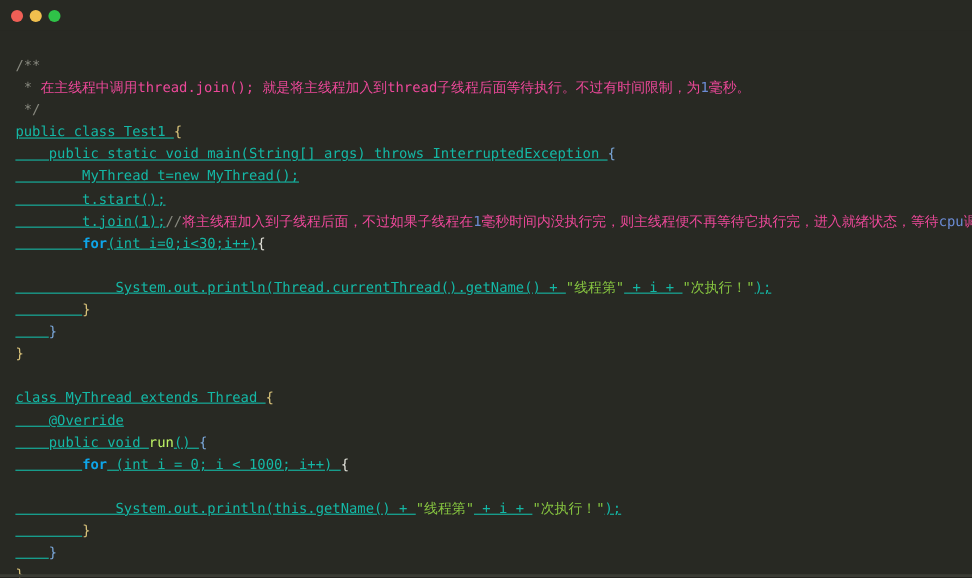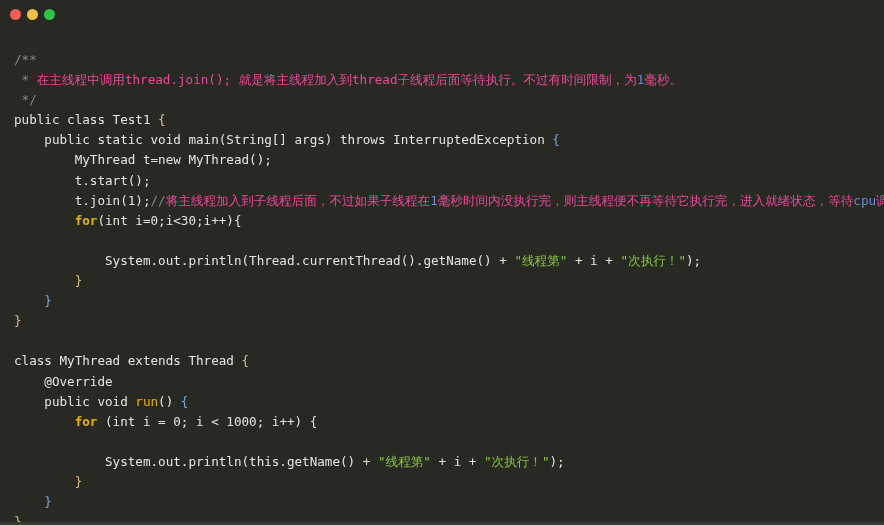--- a/index.html
+++ b/index.html
@@ -55,24 +55,24 @@
     width: 884px;
     height: 3px;
     background: #3a3b34;
   }
   .line { height: 20.1px; }
 
   
   .cmt      { color: #88897f; }
   .cmt-txt  { color: #ec4899; }
   .cmt-num  { color: #6c8cd5; }
-  .plain    { color: #e5e5e5; }
-  .kw       { color: #eab308; font-weight: bold; }
+  .plain    { color: #14b8a6; text-decoration: underline; }
+  .kw       { color: #0ea5e9; font-weight: bold; }
   .str      { color: #86c440; }
-  .fn       { color: #eab308; }
+  .fn       { color: #bef264; }
   .br1      { color: #d8c27a; }
   .br2      { color: #7aa6d8; }
   .br3      { color: #e0e0d8; }
 </style>
 </head>
 <body>
 
 <div id="window">
 
   <div id="titlebar">

